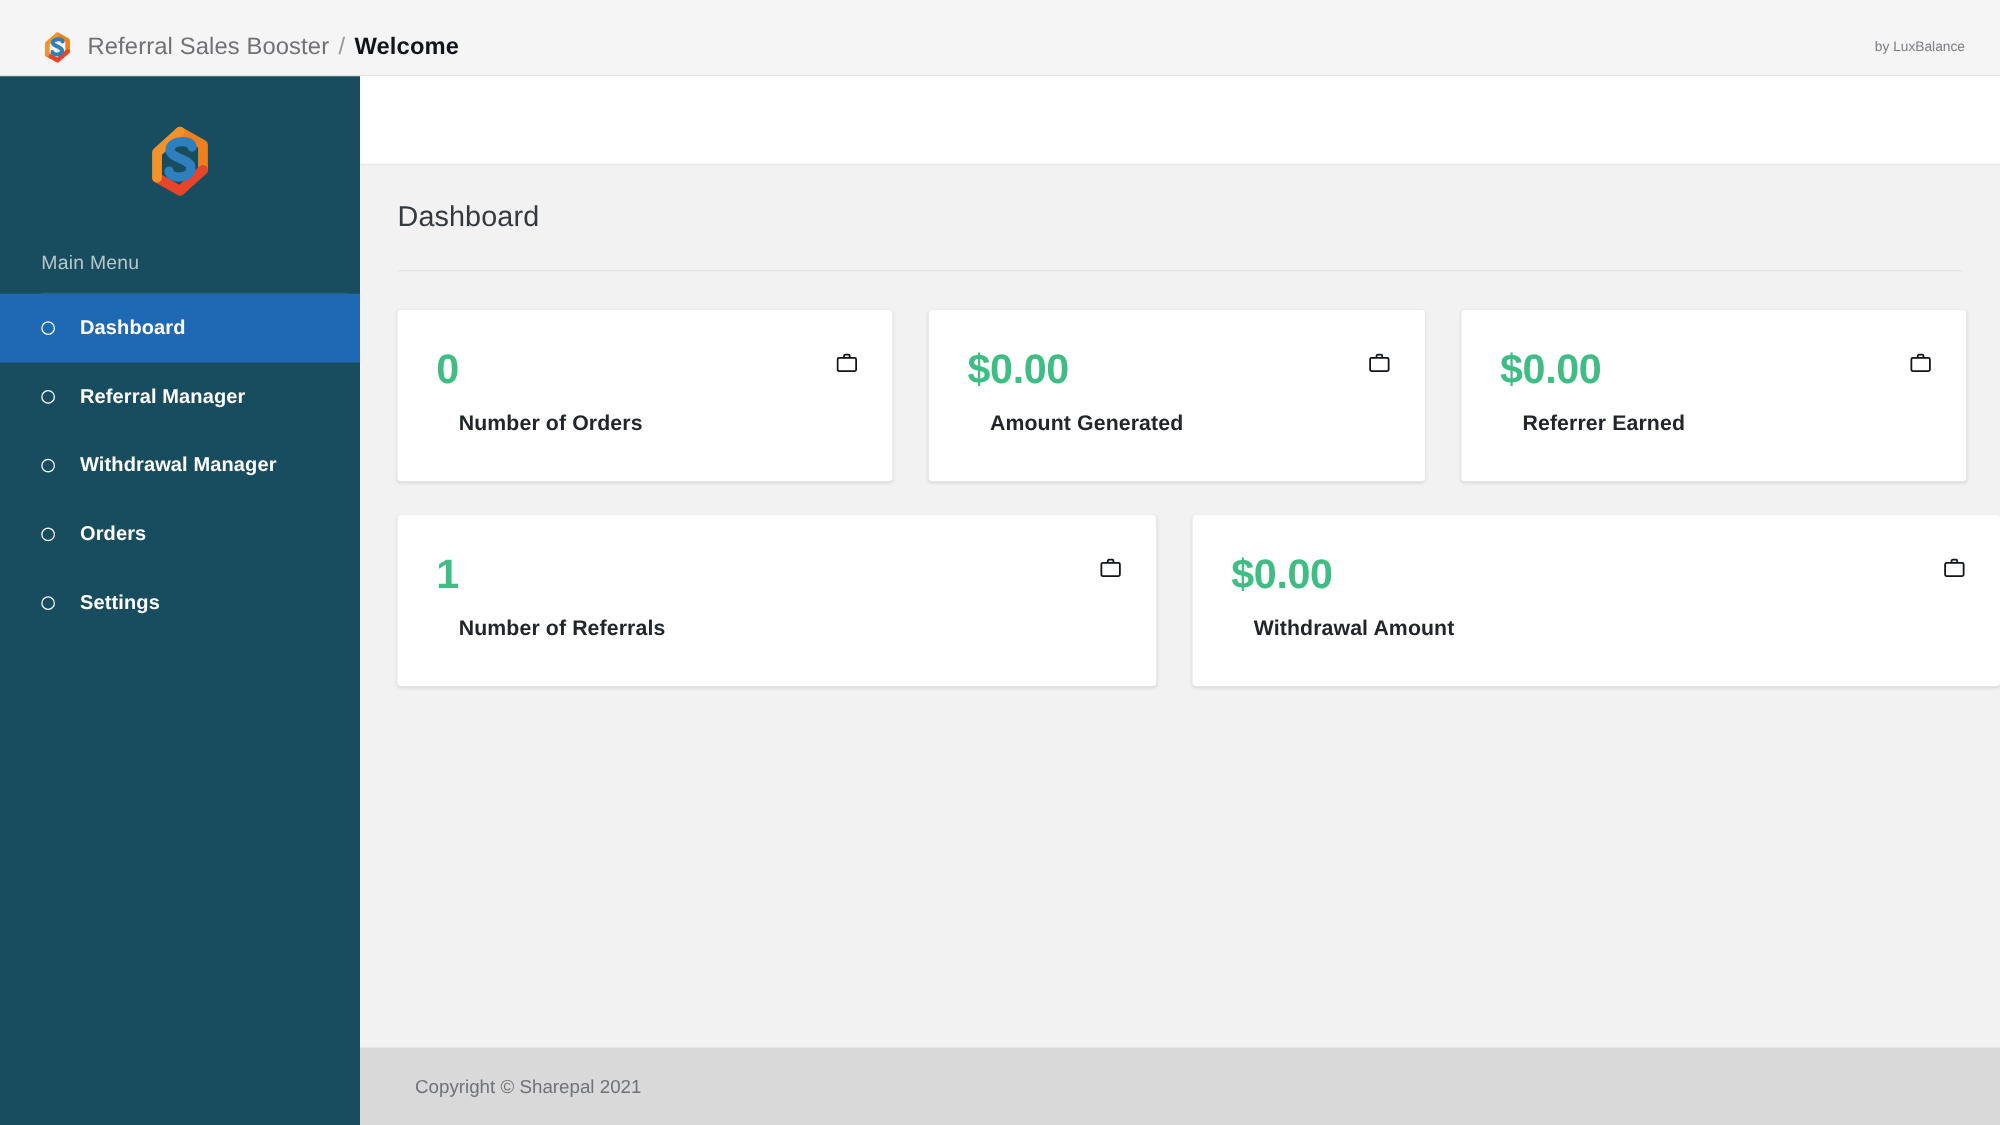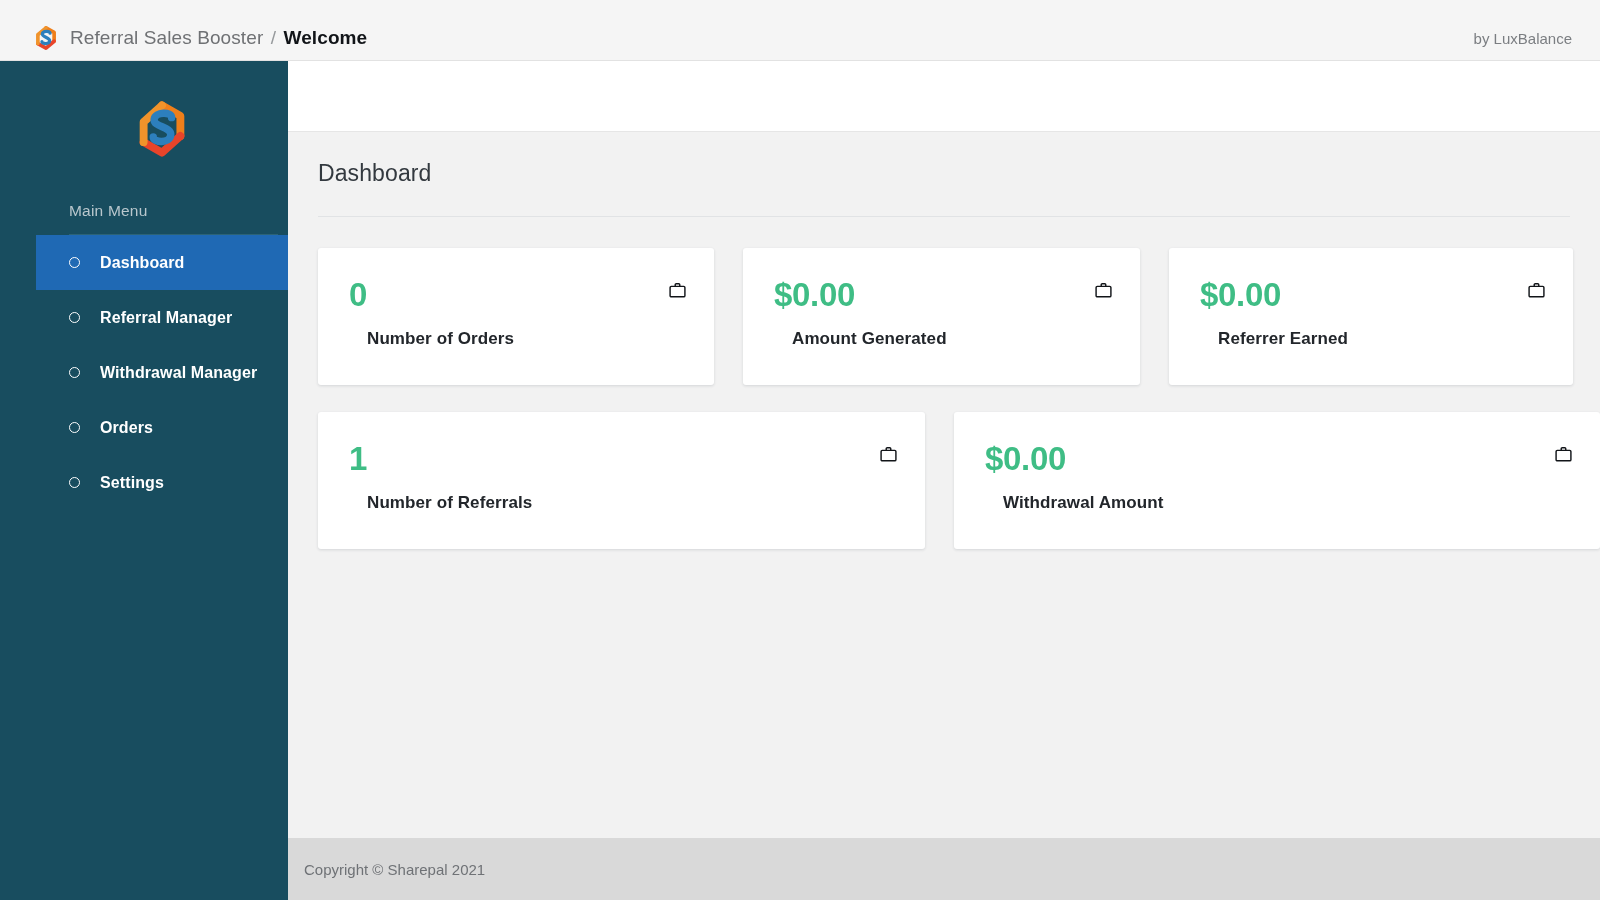--- a/index.html
+++ b/index.html
@@ -45,34 +45,33 @@
   .brand-text {
     font-size: 19px;
     color: #6f7174;
     letter-spacing: .1px;
     white-space: nowrap;
   }
   .brand-text .sep { color: #96999c; padding: 0 2px; }
   .brand-text .current { color: #111418; font-weight: bold; }
   .topbar-right {
     margin-left: auto;
-    font-size: 15px;
+    font-size: 11px;
     color: #7b7e82;
     white-space: nowrap;
   }
 
   
   .sidebar {
     position: absolute;
     top: 61px; left: 0;
     width: 288px;
     height: 839px;
     background: #184d5f;
     overflow: hidden;
-    padding-left: 36px;
   }
   .sidebar-logo-wrap {
     height: 135px;
     display: flex;
     align-items: center;
     justify-content: center;
   }
   .sidebar-logo { width: 56px; height: 62px; display: block; }
 
   .menu-heading {
@@ -195,21 +194,21 @@
   
   .footer {
     position: absolute;
     left: 288px;
     bottom: 0;
     width: 1312px;
     height: 62px;
     background: #d9d9d9;
     display: flex;
     align-items: center;
-    padding-left: 16px;
+    padding-left: 44px;
   }
   .footer-text {
     color: #6f7276;
     font-size: 15px;
   }
 </style>
 </head>
 <body>
 
 <div class="app">

